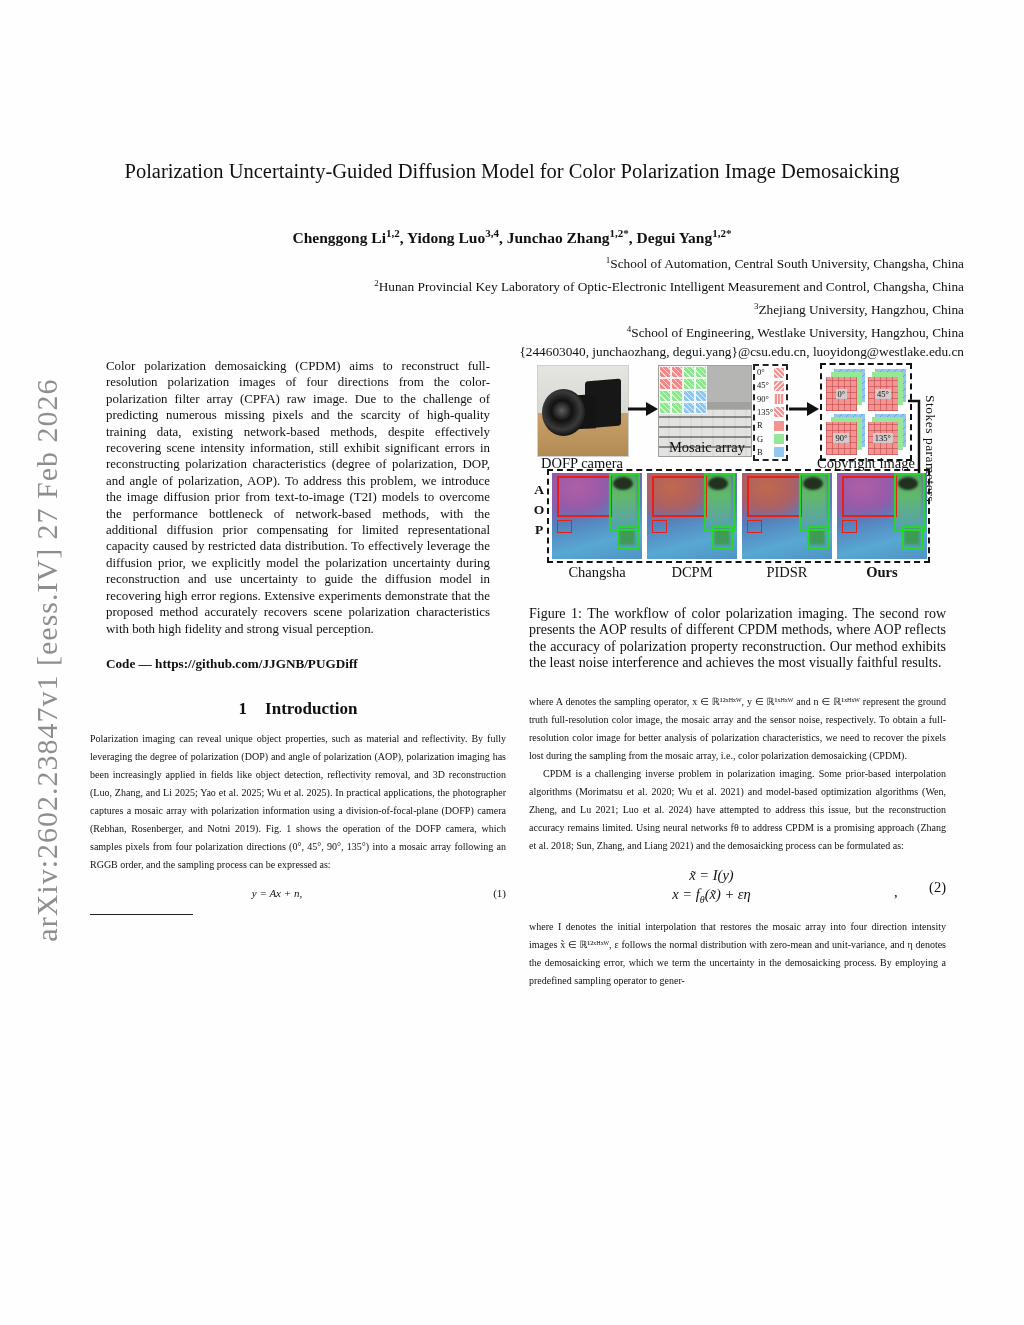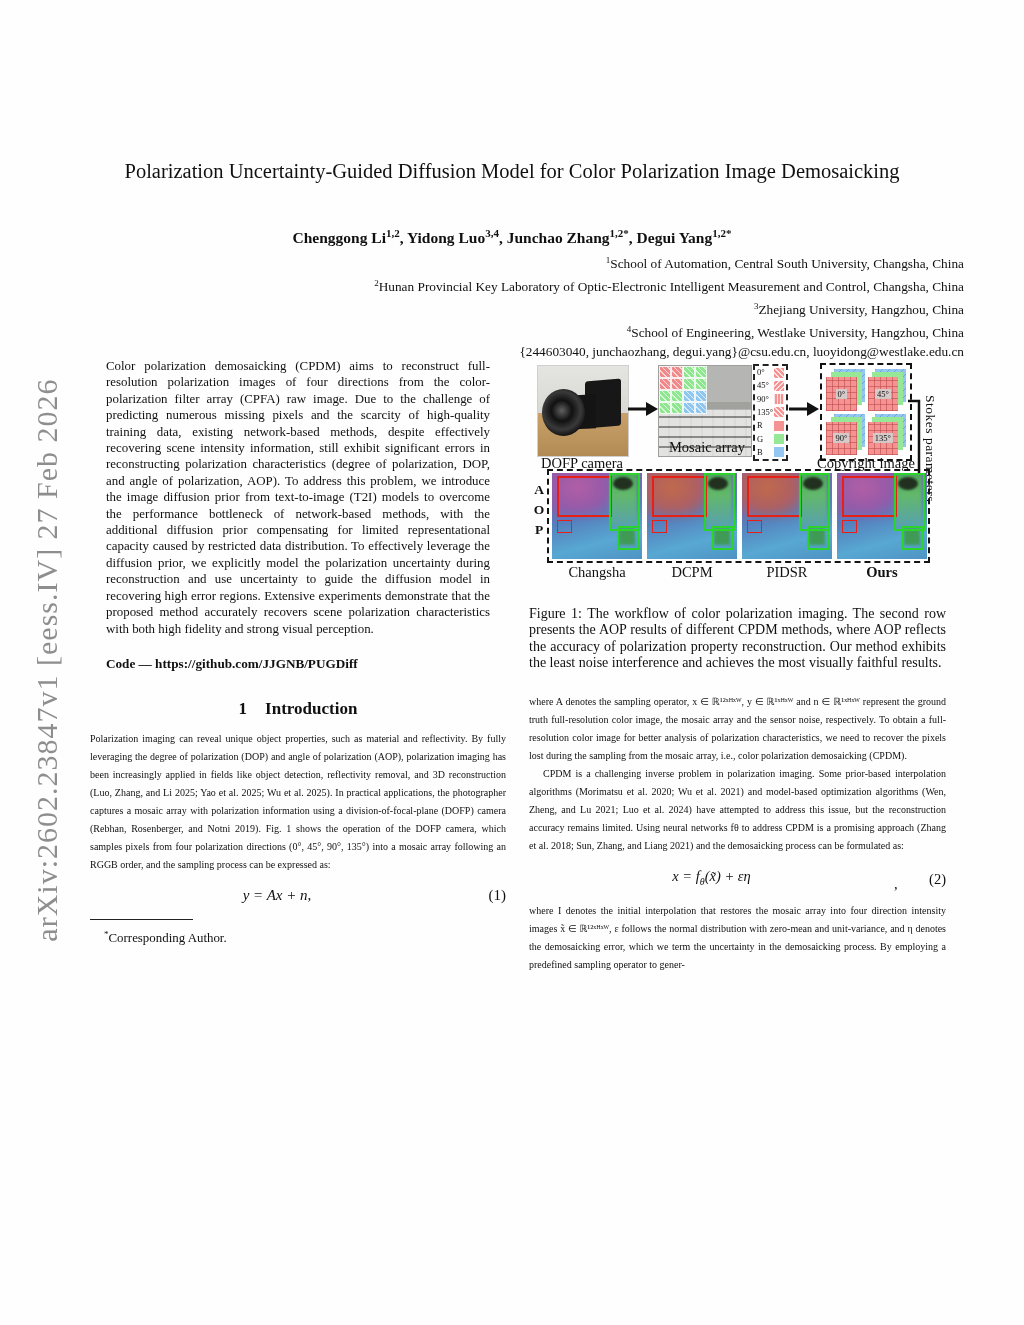--- a/index.html
+++ b/index.html
@@ -39,21 +39,21 @@
   .col-right { position:absolute; left:529px; top:358px; width:417px; }
 
   .abs-head { text-align:center; font-weight:bold; font-size:15px; margin:6px 0 13px 0; }
   .abs-body { padding:0 16px; text-align:justify; font-size:12.9px; line-height:16.4px; }
   .code-line { padding:0 16px; margin-top:19px; font-size:13.2px; font-weight:bold; word-break:break-all; }
   .sec-head { text-align:center; font-size:17px; font-weight:bold; margin:27px 0 11px 0; }
   .sec-head .sec-num { margin-right:18px; }
   .body-p { text-align:justify; font-size:10px; line-height:18px; }
   .indent { text-indent:14px; }
 
-  .eq-row { display:flex; align-items:center; margin:13px 0 11px 0; font-size:15px; }
+  .eq-row { display:flex; align-items:center; margin:13px 0 11px 0; font-size:11px; }
   .eq-body { flex:1; text-align:center; font-style:italic; }
   .eq-num { width:42px; text-align:right; }
 
   .footnote { margin-top:15px; font-size:12.9px; line-height:16.2px; }
   .fn-rule { width:103px; border-top:1.2px solid #222; margin-bottom:6px; }
   .fn-first { text-indent:14px; }
   .footnote sup { font-size:9px; }
 
   
   .fig { position:relative; width:406px; height:219px; margin-top:5px; font-family:"Liberation Serif", serif; }
@@ -188,21 +188,20 @@
 
     <div class="body-p">Polarization imaging can reveal unique object properties, such as material and reflectivity. By fully leveraging the degree of polarization (DOP) and angle of polarization (AOP), polarization imaging has been increasingly applied in fields like object detection, reflectivity removal, and 3D reconstruction (Luo, Zhang, and Li 2025; Yao et al. 2025; Wu et al. 2025). In practical applications, the photographer captures a mosaic array with polarization information using a division-of-focal-plane (DOFP) camera (Rebhan, Rosenberger, and Notni 2019). Fig. 1 shows the operation of the DOFP camera, which samples pixels from four polarization directions (0°, 45°, 90°, 135°) into a mosaic array following an RGGB order, and the sampling process can be expressed as:</div>
 
     <div class="eq-row">
       <span class="eq-body">y = Ax + n,</span>
       <span class="eq-num">(1)</span>
     </div>
 
     <div class="footnote">
       <div class="fn-rule"></div>
-      <div class="fn-first"><sup>*</sup><span>Corresponding Author.</span></div>
     </div>
   </div>
 
   <div class="col-right">
 
     <div class="fig">
 
       <div class="cam">
         <div class="cam-body"></div>
         <div class="cam-barrel"></div>
@@ -368,20 +367,21 @@
       <div class="meth bold" style="left:308px;">Ours</div>
     </div>
 
     <div class="caption">Figure 1: The workflow of color polarization imaging. The second row presents the AOP results of different CPDM methods, where AOP reflects the accuracy of polarization property reconstruction. Our method exhibits the least noise interference and achieves the most visually faithful results.</div>
 
     <div class="body-p rc-p1">where A denotes the sampling operator, x ∈ ℝ¹²ˣᴴˣᵂ, y ∈ ℝ¹ˣᴴˣᵂ and n ∈ ℝ¹ˣᴴˣᵂ represent the ground truth full-resolution color image, the mosaic array and the sensor noise, respectively. To obtain a full-resolution color image for better analysis of polarization characteristics, we need to recover the pixels lost during the sampling from the mosaic array, i.e., color polarization demosaicking (CPDM).</div>
     <div class="body-p indent">CPDM is a challenging inverse problem in polarization imaging. Some prior-based interpolation algorithms (Morimatsu et al. 2020; Wu et al. 2021) and model-based optimization algorithms (Wen, Zheng, and Lu 2021; Luo et al. 2024) have attempted to address this issue, but the reconstruction accuracy remains limited. Using neural networks fθ to address CPDM is a promising approach (Zhang et al. 2018; Sun, Zhang, and Liang 2021) and the demosaicking process can be formulated as:</div>
 
     <div class="eq2-row">
       <span class="eq2-lines">
+        <div>x̃ = I(y)</div>
         <div><span>x = f</span><sub class="theta">θ</sub><span>(x̃) + εη</span></div>
       </span>
       <span class="eq2-comma">,</span>
       <span class="eq-num">(2)</span>
     </div>
 
     <div class="body-p">where I denotes the initial interpolation that restores the mosaic array into four direction intensity images x̃ ∈ ℝ¹²ˣᴴˣᵂ, ε follows the normal distribution with zero-mean and unit-variance, and η denotes the demosaicking error, which we term the uncertainty in the demosaicking process. By employing a predefined sampling operator to gener-</div>
   </div>
 
 </div>

